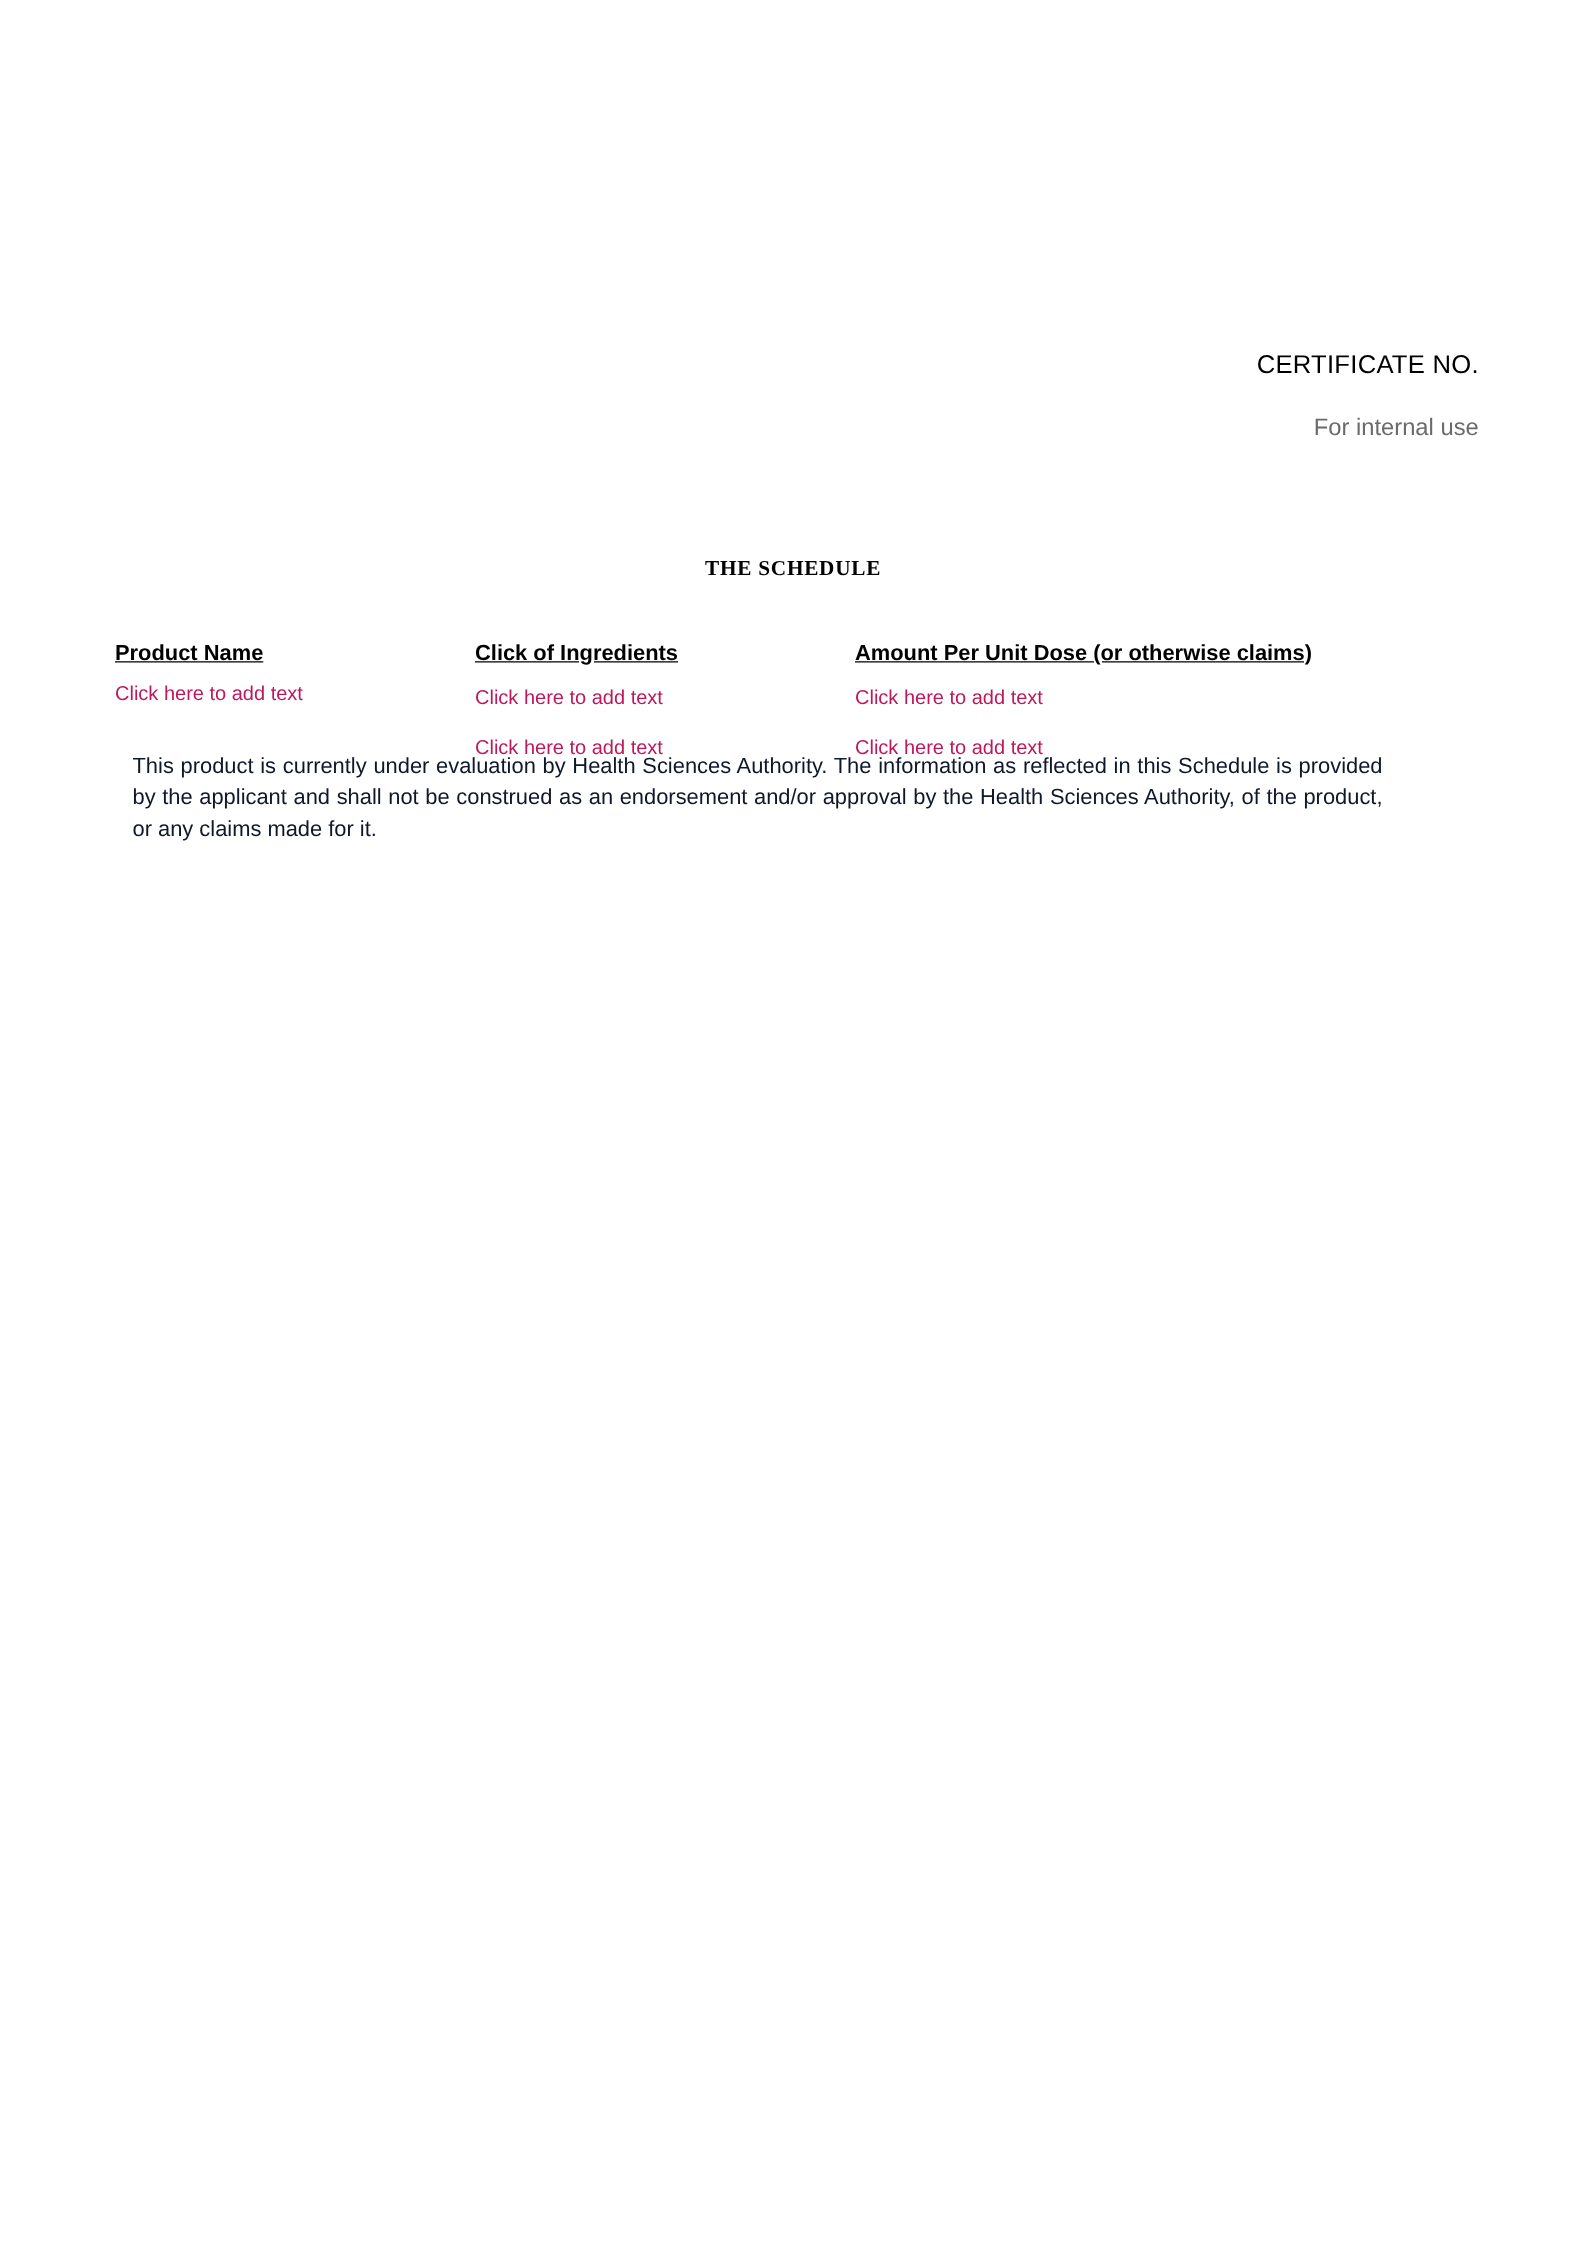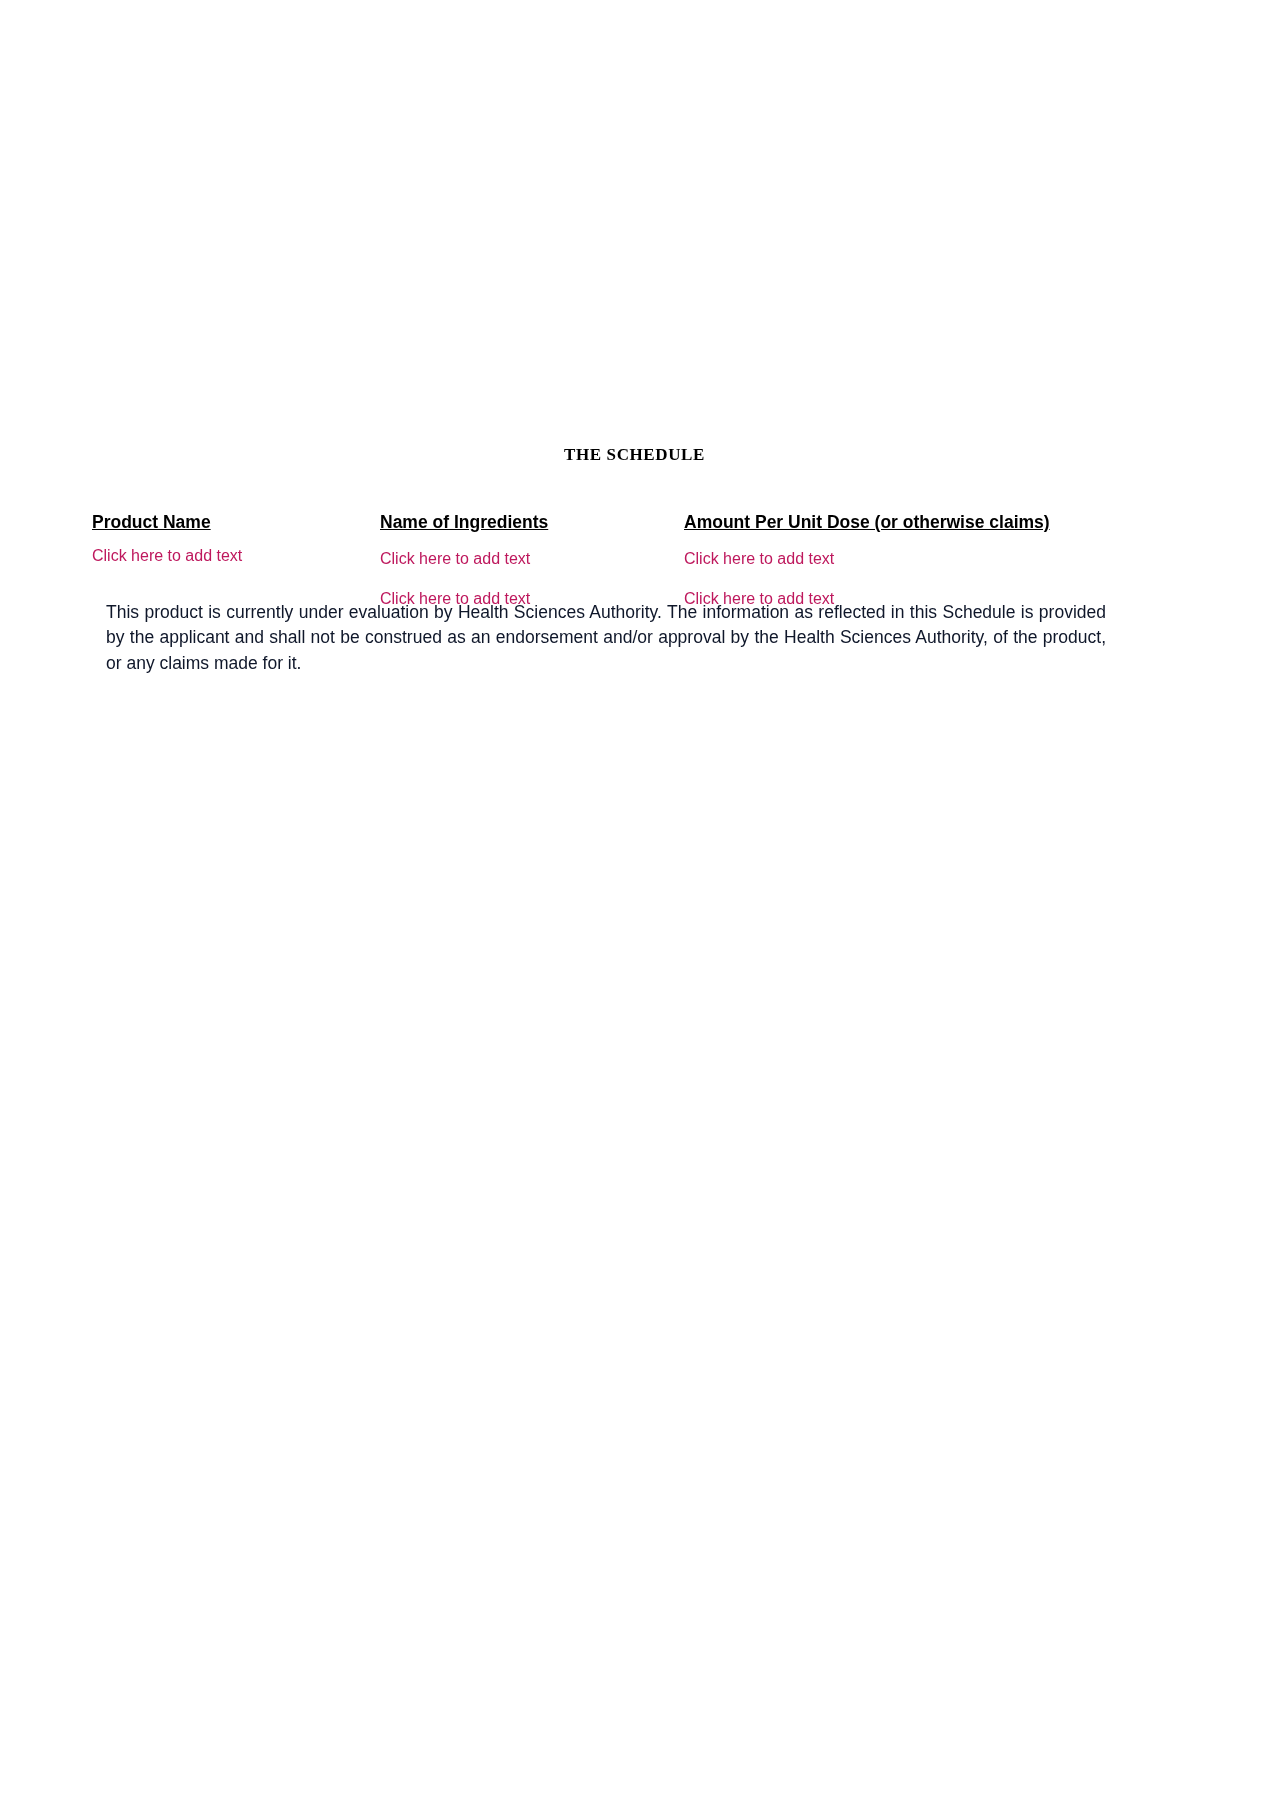--- a/index.html
+++ b/index.html
@@ -100,28 +100,32 @@
     line-height: 1.45;
     text-align: justify;
     color: #0f172a;
   }
 </style>
 </head>
 <body>
 
 <div class="page">
 
+  <div class="header-block">
+    <div class="cert-no">CERTIFICATE NO.</div>
+    <div class="internal-use">For internal use</div>
+  </div>
 
   <div class="schedule-title">THE SCHEDULE</div>
 
   <div class="table-area">
 
     <div class="col-headers">
       <div class="col-head col-1">Product Name</div>
-      <div class="col-head col-2">Name of Ingredients</div>
+      <div class="col-head col-2">Click of Ingredients</div>
       <div class="col-head col-3">Amount Per Unit Dose (or otherwise claims)</div>
     </div>
 
     <div class="rows">
 
       <div class="row row-1">
         <div class="cell col-1">Click here to add text</div>
         <div class="cell col-2">Click here to add text</div>
         <div class="cell col-3">Click here to add text</div>
       </div>

